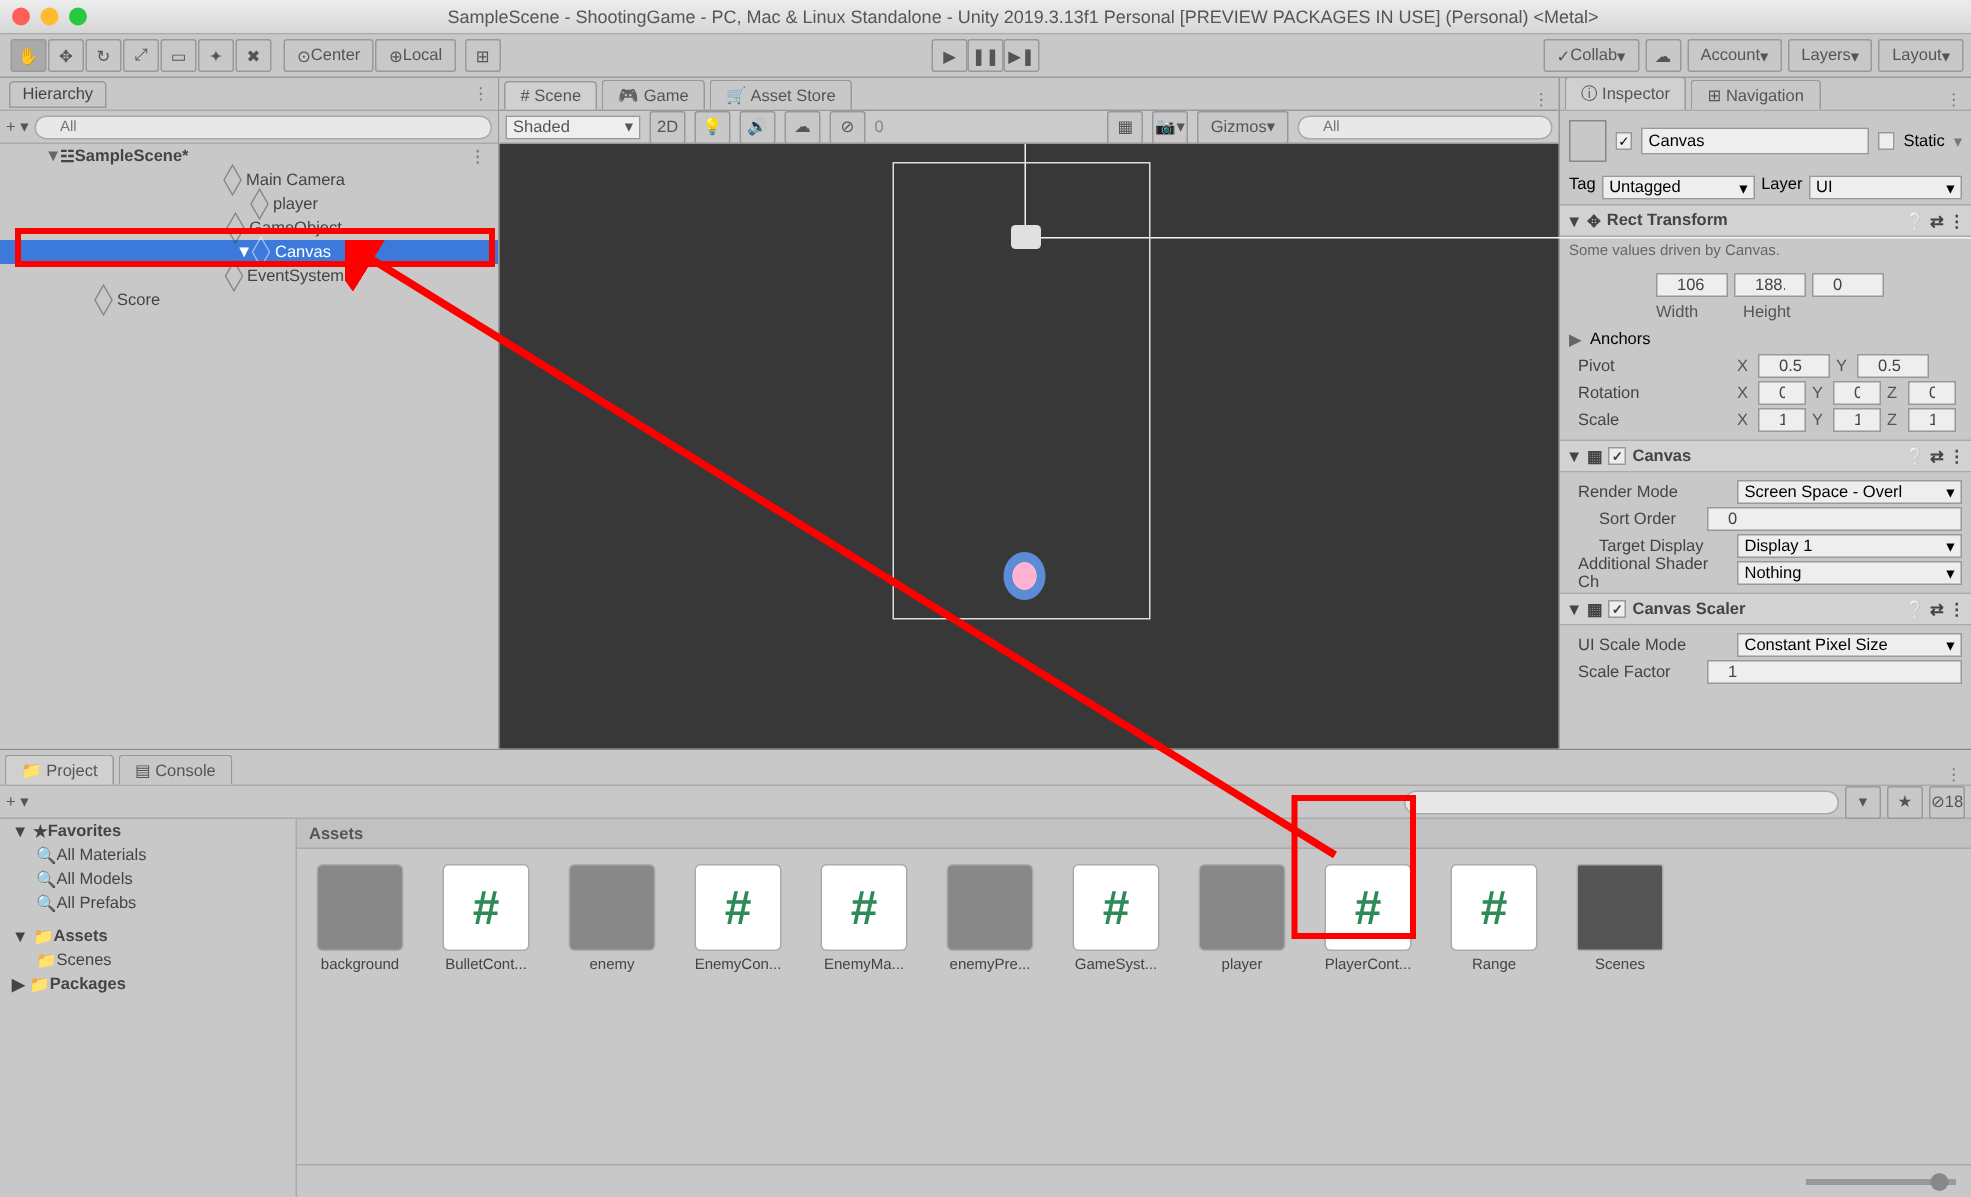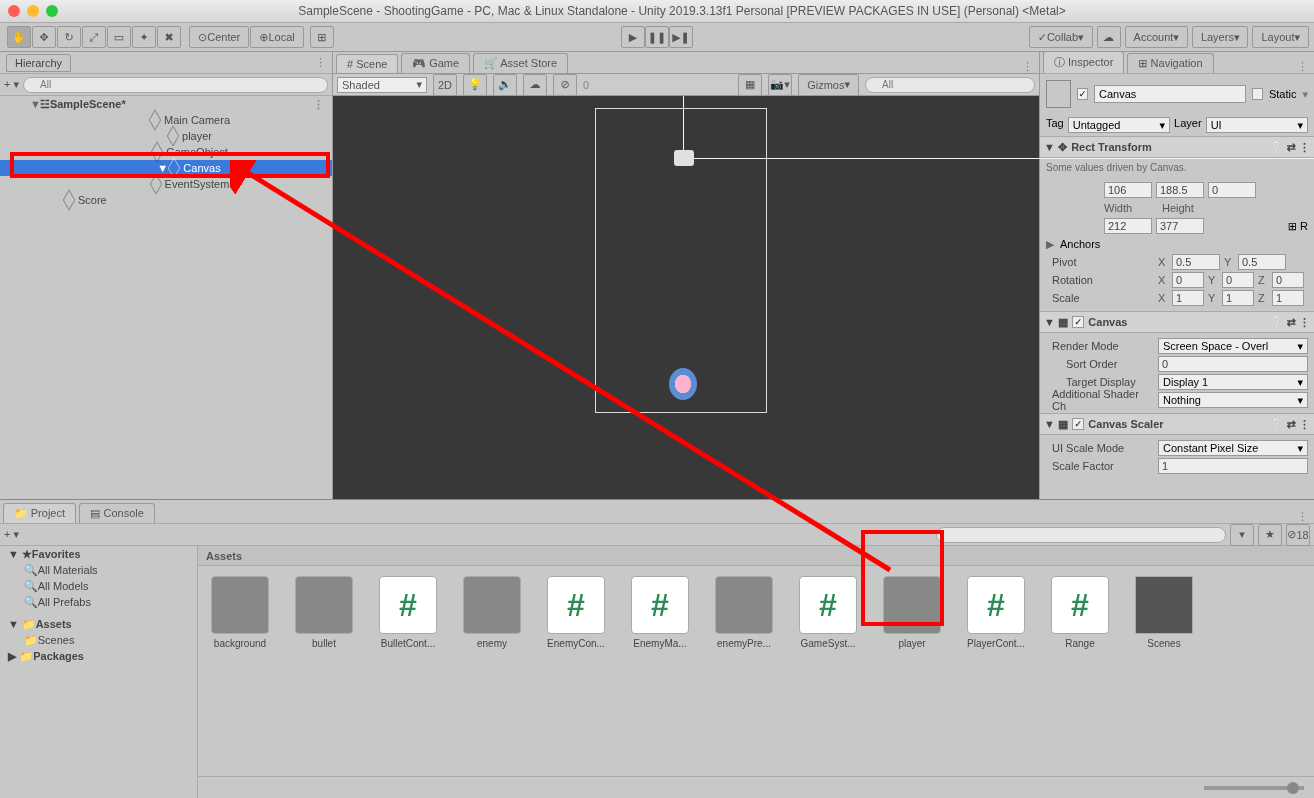--- a/index.html
+++ b/index.html
@@ -46,21 +46,21 @@
 .insp-hdr { padding:6px; display:flex; align-items:center; gap:6px;}
 .big-cube{width:28px;height:28px;border:1px solid #888;}
 .name-fld{flex:1;height:18px;background:#eee;border:1px solid #999;padding:0 4px;}
 .tag-row{padding:3px 6px; display:flex; gap:4px;}
 .dd{height:16px;background:#eee;border:1px solid #999;padding:0 4px;flex:1;display:flex;align-items:center;justify-content:space-between;}
 .comp-hdr{height:22px;background:#d2d2d2;border-top:1px solid #aaa;border-bottom:1px solid #aaa;display:flex;align-items:center;padding:0 4px;font-weight:bold;color:#444;gap:4px;}
 .comp-body{padding:4px 6px;background:#c8c8c8;}
 .prop-row{display:flex;align-items:center;height:18px;gap:4px;}
 .prop-lbl{width:108px;color:#444;padding-left:6px;}
 .prop-lbl.ind{padding-left:20px;}
-.num-fld{width:48px;height:16px;background:#eee;border:1px solid #999;padding:0 3px;color:#444;}
+.num-fld{width:48px;height:16px;background:#eee;border:1px solid #999;padding:0 13px;color:#444;}
 .axis-lbl{color:#555;width:10px;}
 .note{color:#666;font-size:10px;padding:4px 6px;}
 .bottom { height:299px; background:#c8c8c8; border-top:1px solid #888; display:flex; flex-direction:column;}
 .proj-tabs{height:24px;border-bottom:1px solid #aaa;display:flex;padding-left:3px;gap:3px;align-items:flex-end;}
 .proj-body{flex:1;display:flex;}
 .proj-tree{width:198px;border-right:1px solid #aaa;background:#c8c8c8;overflow:auto;}
 .pt-item{height:16px;display:flex;align-items:center;padding-left:8px;color:#444;cursor:pointer;}
 .pt-item.bold{font-weight:bold;}
 .pt-item.l1{padding-left:24px;}
 .proj-grid{flex:1;display:flex;flex-direction:column;}
@@ -228,26 +228,20 @@
           <input class="num-fld" value="106" style="">
           <input class="num-fld" value="188.5" style="">
           <input class="num-fld" value="0" style="">
         </div>
       <div class="prop-row">
           <span style="width:54px;"></span>
           <span class="axis-lbl" style="width:54px;">Width</span>
           <span class="axis-lbl" style="width:54px;">Height</span>
         </div>
       <div class="prop-row">
-          <span style="width:54px;"></span>
-          <input class="num-fld" value="212" style="">
-          <input class="num-fld" value="377" style="">
-          <span style="margin-left:auto;">⊞ R</span>
-        </div>
-      <div class="prop-row">
           <span class="arrow">▶</span>
           <span>Anchors</span>
         </div>
       <div class="prop-row">
           <span class="prop-lbl">Pivot</span>
           <span class="axis-lbl">X</span>
           <input class="num-fld" value="0.5" style="">
           <span class="axis-lbl">Y</span>
           <input class="num-fld" value="0.5" style="">
         </div>
@@ -345,24 +339,20 @@
       <div class="pt-item bold">▶ 📁 <span>Packages</span></div>
     </div>
     <div class="proj-grid">
       <div class="breadcrumb">Assets</div>
       <div class="grid" id="asset-grid">
           <div class="asset">
             <div class="asset-thumb img"></div>
             <div class="asset-lbl">background</div>
           </div>
           <div class="asset">
-            <div class="asset-thumb img"></div>
-            <div class="asset-lbl">bullet</div>
-          </div>
-          <div class="asset">
             <div class="asset-thumb">#</div>
             <div class="asset-lbl">BulletCont...</div>
           </div>
           <div class="asset">
             <div class="asset-thumb img"></div>
             <div class="asset-lbl">enemy</div>
           </div>
           <div class="asset">
             <div class="asset-thumb">#</div>
             <div class="asset-lbl">EnemyCon...</div>

